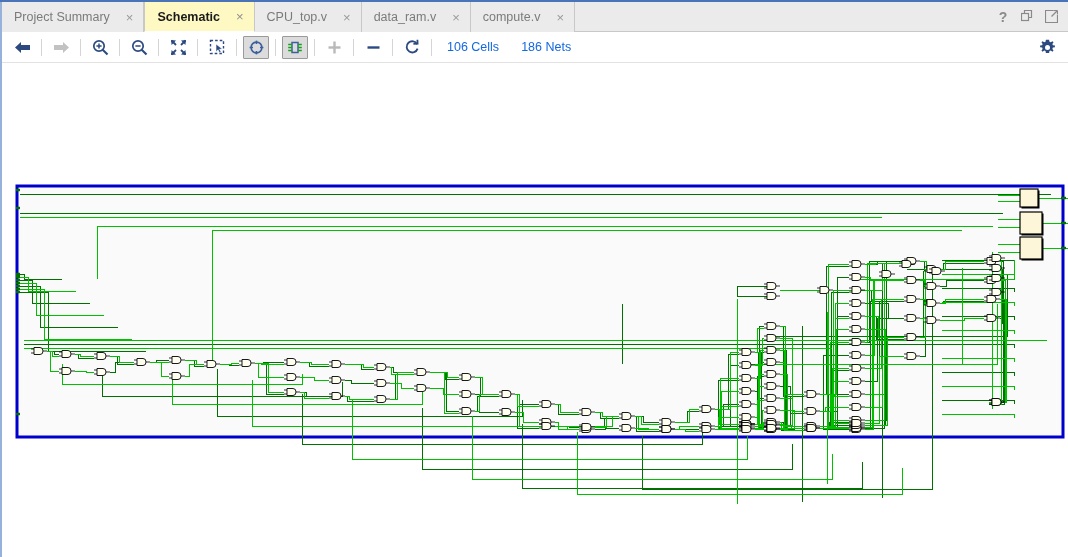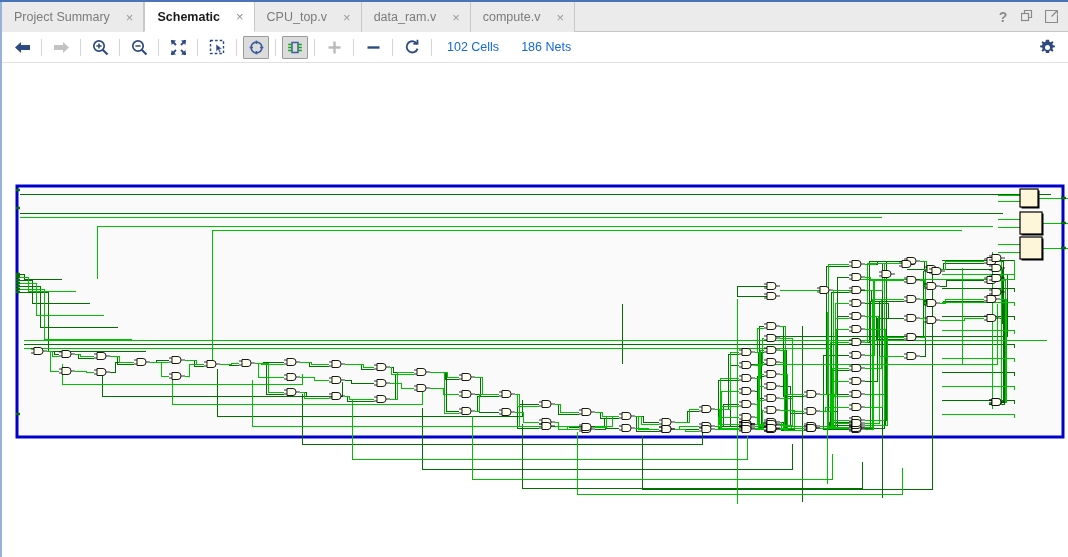--- a/index.html
+++ b/index.html
@@ -54,21 +54,21 @@
     padding: 0 8px 0 12px;
     font-size: 12.5px;
     color: #7b7b7b;
     background: #ebebeb;
     border-right: 1px solid #c8c8c8;
     box-sizing: border-box;
     cursor: default;
     white-space: nowrap;
   }
   .tab.active {
-    background: #ffffff;
+    background: #fef9c3;
     color: #1a1a1a;
     font-weight: bold;
     border-bottom: 1px solid #ffffff;
     margin-bottom: -1px;
     border-right: 1px solid #c8c8c8;
     border-left: 1px solid #c8c8c8;
   }
   .tab .tab-label { padding-right: 14px; }
   .tab-close {
     font-size: 13px;
@@ -312,21 +312,21 @@
     </div>
     <div class="tb-sep"></div>
     <div class="tb-btn">
       <svg width="16" height="16" viewBox="0 0 16 16">
         <path d="M13.2 5.2 A5.6 5.6 0 1 0 13.6 9.6" fill="none" stroke="#2c4a80" stroke-width="1.8"></path>
         <polyline points="9.4,4.8 13.6,4.6 13.4,0.8" fill="none" stroke="#2c4a80" stroke-width="1.8"></polyline>
       </svg>
     </div>
     <div class="tb-sep"></div>
 
-    <div class="tb-stat">102 Cells</div>
+    <div class="tb-stat">106 Cells</div>
     <div class="tb-stat">186 Nets</div>
 
     <div class="tb-spacer"></div>
 
     <div class="tb-gear">
       <svg width="17" height="17" viewBox="0 0 17 17">
         <path d="M8.5 0.8 l1.6 0 0.35 2.0 1.35 0.56 1.62 -1.2 1.13 1.13 -1.2 1.62 0.56 1.35 2.0 0.35 0 1.6 -2.0 0.35 -0.56 1.35 1.2 1.62 -1.13 1.13 -1.62 -1.2 -1.35 0.56 -0.35 2.0 -1.6 0 -1.6 0 -0.35 -2.0 -1.35 -0.56 -1.62 1.2 -1.13 -1.13 1.2 -1.62 -0.56 -1.35 -2.0 -0.35 0 -1.6 2.0 -0.35 0.56 -1.35 -1.2 -1.62 1.13 -1.13 1.62 1.2 1.35 -0.56 0.35 -2.0 z" fill="#2c4a80"></path>
         <circle cx="8.5" cy="8.5" r="2.5" fill="#ffffff"></circle>
       </svg>
     </div>

